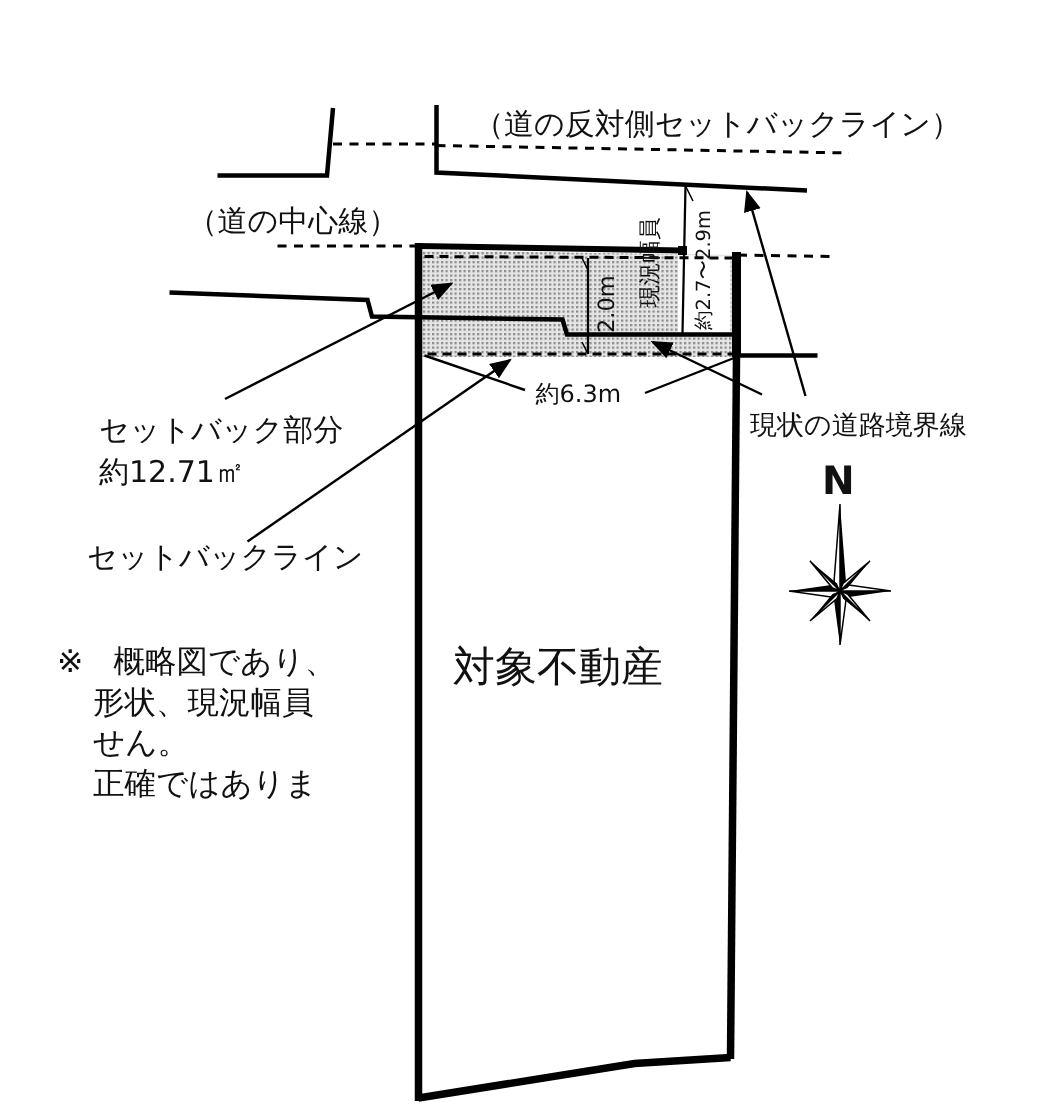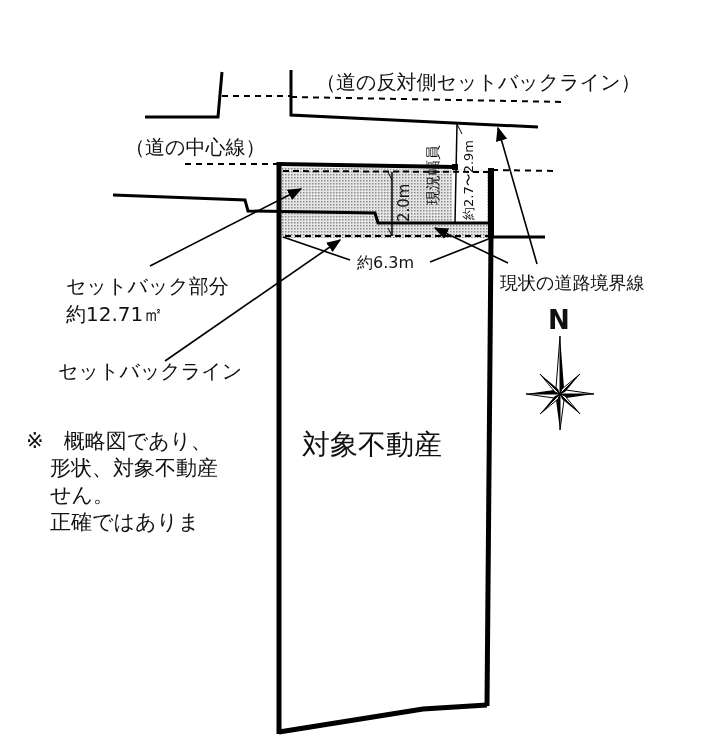--- a/index.html
+++ b/index.html
@@ -1,19 +1,19 @@
 <!DOCTYPE html>
 <html><head>
   <meta charset="utf-8">
   <style>
     html, body { margin: 0; padding: 0; background: #ffffff; }
     body { width: 706px; height: 745px; position: relative; overflow: hidden; font-family: "DejaVu Sans", "Liberation Sans", sans-serif; }
     svg { position: absolute; left: 0; top: 0; }
     .lbl { font-family: "DejaVu Sans", "Liberation Sans", sans-serif; fill: #111; }
-    .note { position: absolute; left: 26px; top: 428px; font-size: 21px; line-height: 27px; color: #111; }
+    .note { position: absolute; left: 38px; top: 428px; font-size: 21px; line-height: 27px; color: #111; }
     .note div { white-space: nowrap; }
     .note .indent { padding-left: 24px; }
   </style>
 </head>
 <body>
 
 <svg width="706" height="745" viewBox="0 0 706 745" xmlns="http://www.w3.org/2000/svg">
   <defs>
     <pattern id="dots" width="3" height="3" patternUnits="userSpaceOnUse">
       <rect width="3" height="3" fill="#e6e6e6"></rect>
@@ -105,16 +105,16 @@
     <polygon points="20,-20 2,-5 0,0" fill="#fff" stroke="#000" stroke-width="1"></polygon>
     <polygon points="20,20 2,5 0,0" fill="#000"></polygon>
     <polygon points="20,20 5,2 0,0" fill="#fff" stroke="#000" stroke-width="1"></polygon>
     <polygon points="-20,20 -5,2 0,0" fill="#000"></polygon>
     <polygon points="-20,20 -2,5 0,0" fill="#fff" stroke="#000" stroke-width="1"></polygon>
   </g>
 </svg>
 
 <div class="note">
   <div><span>※</span>&nbsp;&nbsp;&nbsp;<span>概略図であり、</span></div>
-  <div class="indent">形状、対象不動産</div>
+  <div class="indent">形状、現況幅員</div>
   <div class="indent">せん。</div>
   <div class="indent">正確ではありま</div>
 </div>
 
 </body></html>

